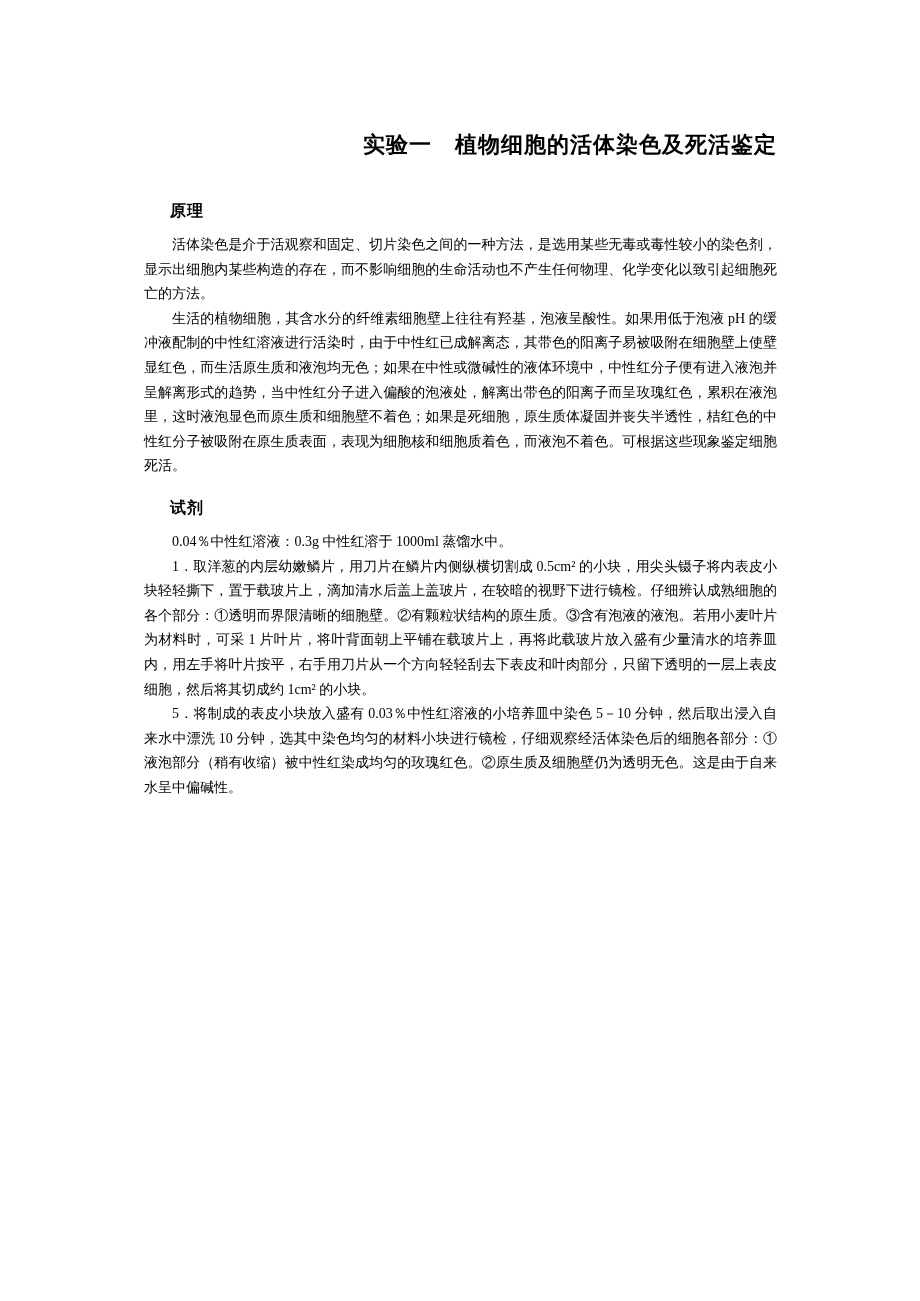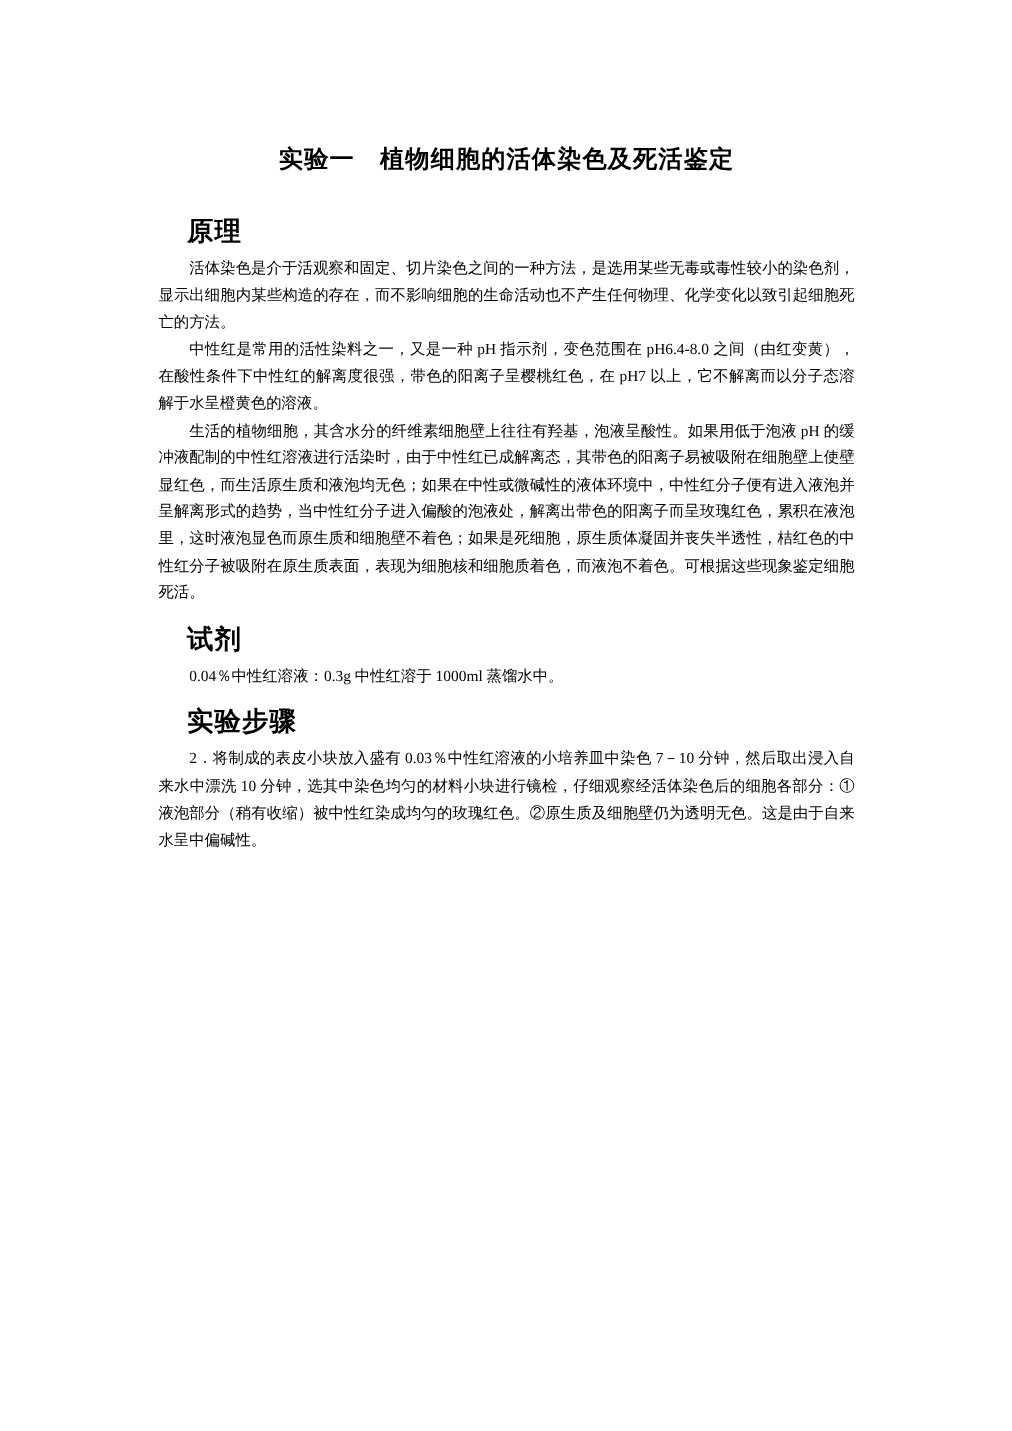--- a/index.html
+++ b/index.html
@@ -12,28 +12,28 @@
   .page {
     width: 920px;
     min-height: 1301px;
     background: #ffffff;
     padding: 130px 143px 70px 144px;
   }
   .doc-title {
     font-family: "Liberation Serif", "DejaVu Serif", serif;
     font-size: 22px;
     font-weight: bold;
-    text-align: center;
+    text-align: right;
     line-height: 30px;
     margin-bottom: 38px;
     letter-spacing: 1px;
   }
   .sec-heading {
     font-family: "Liberation Sans", "DejaVu Sans", sans-serif;
-    font-size: 24px;
+    font-size: 16px;
     font-weight: bold;
     line-height: 26px;
     margin: 16px 0 9px 26px;
     letter-spacing: 1px;
   }
   .body-par {
     font-size: 14px;
     line-height: 24.6px;
     text-align: justify;
     word-break: break-all;
@@ -42,23 +42,22 @@
 </style>
 </head>
 <body>
 
 <div class="page">
 
   <h1 class="doc-title">实验一　植物细胞的活体染色及死活鉴定</h1>
 
   <h2 class="sec-heading">原理</h2>
   <p class="body-par indent">活体染色是介于活观察和固定、切片染色之间的一种方法，是选用某些无毒或毒性较小的染色剂，显示出细胞内某些构造的存在，而不影响细胞的生命活动也不产生任何物理、化学变化以致引起细胞死亡的方法。</p>
-  <p class="body-par indent">中性红是常用的活性染料之一，又是一种 pH 指示剂，变色范围在 pH6.4-8.0 之间（由红变黄），在酸性条件下中性红的解离度很强，带色的阳离子呈樱桃红色，在 pH7 以上，它不解离而以分子态溶解于水呈橙黄色的溶液。</p>
   <p class="body-par indent">生活的植物细胞，其含水分的纤维素细胞壁上往往有羟基，泡液呈酸性。如果用低于泡液 pH 的缓冲液配制的中性红溶液进行活染时，由于中性红已成解离态，其带色的阳离子易被吸附在细胞壁上使壁显红色，而生活原生质和液泡均无色；如果在中性或微碱性的液体环境中，中性红分子便有进入液泡并呈解离形式的趋势，当中性红分子进入偏酸的泡液处，解离出带色的阳离子而呈玫瑰红色，累积在液泡里，这时液泡显色而原生质和细胞壁不着色；如果是死细胞，原生质体凝固并丧失半透性，桔红色的中性红分子被吸附在原生质表面，表现为细胞核和细胞质着色，而液泡不着色。可根据这些现象鉴定细胞死活。</p>
 
 
   <h2 class="sec-heading">试剂</h2>
   <p class="body-par indent">0.04％中性红溶液：0.3g 中性红溶于 1000ml 蒸馏水中。</p>
 
-  <h2 class="sec-heading">实验步骤</h2>
-  <p class="body-par indent">2．将制成的表皮小块放入盛有 0.03％中性红溶液的小培养皿中染色 7－10 分钟，然后取出浸入自来水中漂洗 10 分钟，选其中染色均匀的材料小块进行镜检，仔细观察经活体染色后的细胞各部分：①液泡部分（稍有收缩）被中性红染成均匀的玫瑰红色。②原生质及细胞壁仍为透明无色。这是由于自来水呈中偏碱性。</p>
+  <p class="body-par indent">1．取洋葱的内层幼嫩鳞片，用刀片在鳞片内侧纵横切割成 0.5cm² 的小块，用尖头镊子将内表皮小块轻轻撕下，置于载玻片上，滴加清水后盖上盖玻片，在较暗的视野下进行镜检。仔细辨认成熟细胞的各个部分：①透明而界限清晰的细胞壁。②有颗粒状结构的原生质。③含有泡液的液泡。若用小麦叶片为材料时，可采 1 片叶片，将叶背面朝上平铺在载玻片上，再将此载玻片放入盛有少量清水的培养皿内，用左手将叶片按平，右手用刀片从一个方向轻轻刮去下表皮和叶肉部分，只留下透明的一层上表皮细胞，然后将其切成约 1cm² 的小块。</p>
+  <p class="body-par indent">5．将制成的表皮小块放入盛有 0.03％中性红溶液的小培养皿中染色 5－10 分钟，然后取出浸入自来水中漂洗 10 分钟，选其中染色均匀的材料小块进行镜检，仔细观察经活体染色后的细胞各部分：①液泡部分（稍有收缩）被中性红染成均匀的玫瑰红色。②原生质及细胞壁仍为透明无色。这是由于自来水呈中偏碱性。</p>
 
 </div>
 
 </body></html>

